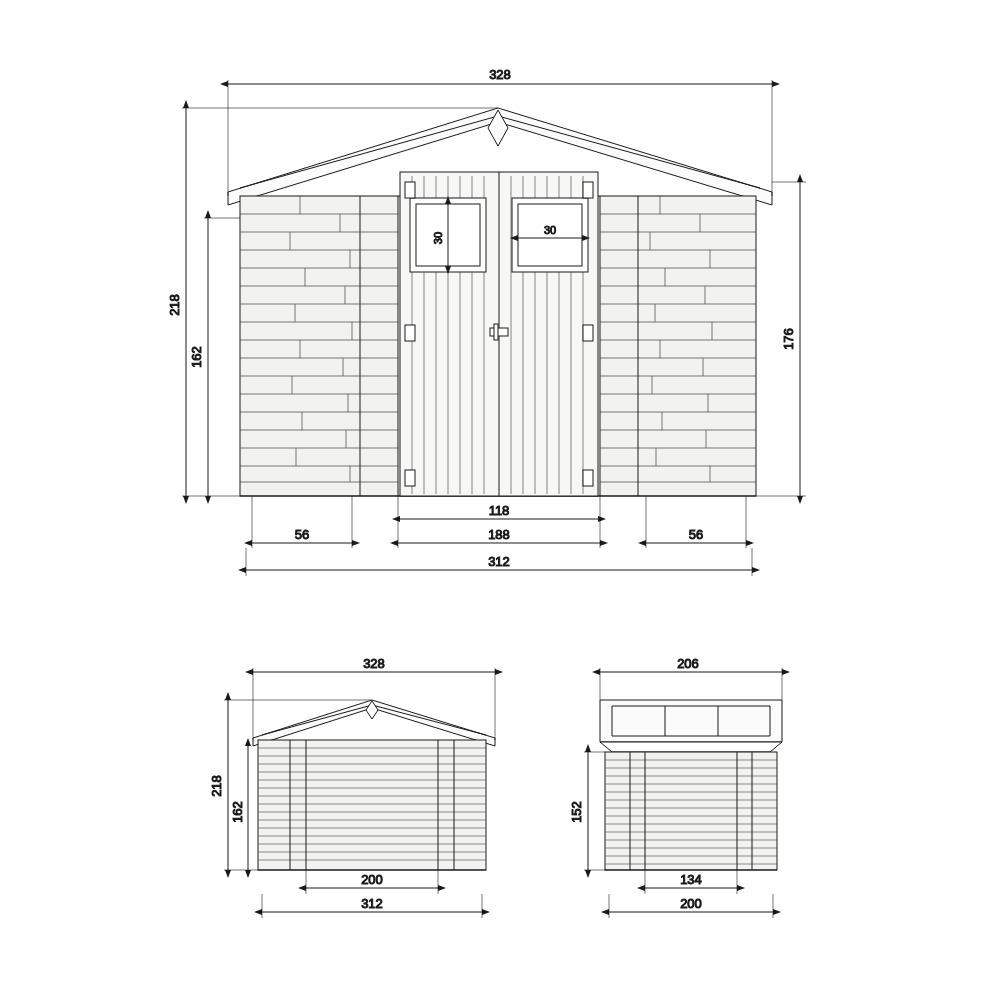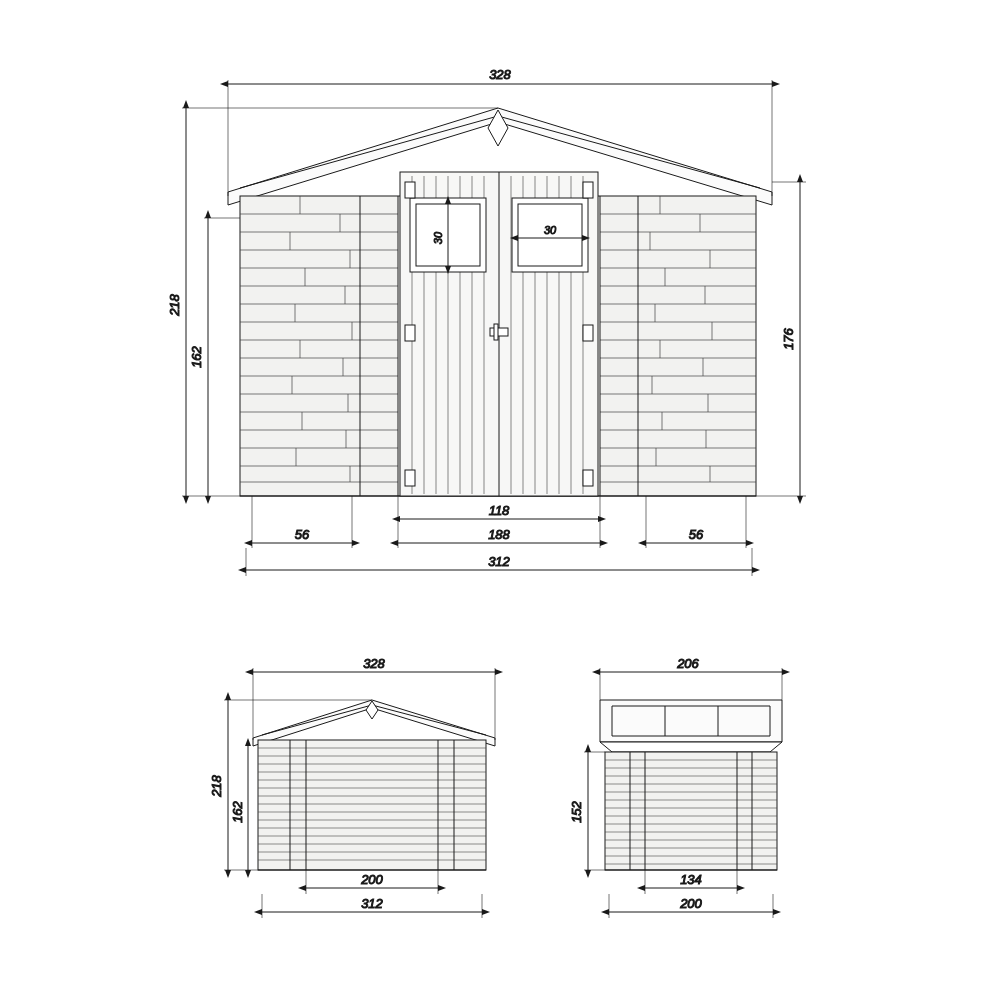--- a/index.html
+++ b/index.html
@@ -1,17 +1,17 @@
 <!DOCTYPE html>
 <html><head>
 <meta charset="utf-8">
 <style>
   html,body{margin:0;padding:0;background:#ffffff;}
   body{width:1000px;height:1000px;font-family:"Liberation Sans",sans-serif;color:#1a1a1a;overflow:hidden;}
-  #stage{position:relative;width:1000px;height:1000px;font-style:italic;}
+  #stage{position:relative;width:1000px;height:1000px;}
   svg{display:block;}
   .dim-text{font-family:"Liberation Sans",sans-serif;font-size:13px;fill:#111;}
   .dim-text-v{font-family:"Liberation Sans",sans-serif;font-size:13px;fill:#111;}
   .dim-text-s{font-family:"Liberation Sans",sans-serif;font-size:11px;fill:#111;}
 </style>
 </head>
 <body>
 
 <div id="stage">
 <svg width="1000" height="1000" viewBox="0 0 1000 1000" xmlns="http://www.w3.org/2000/svg">

